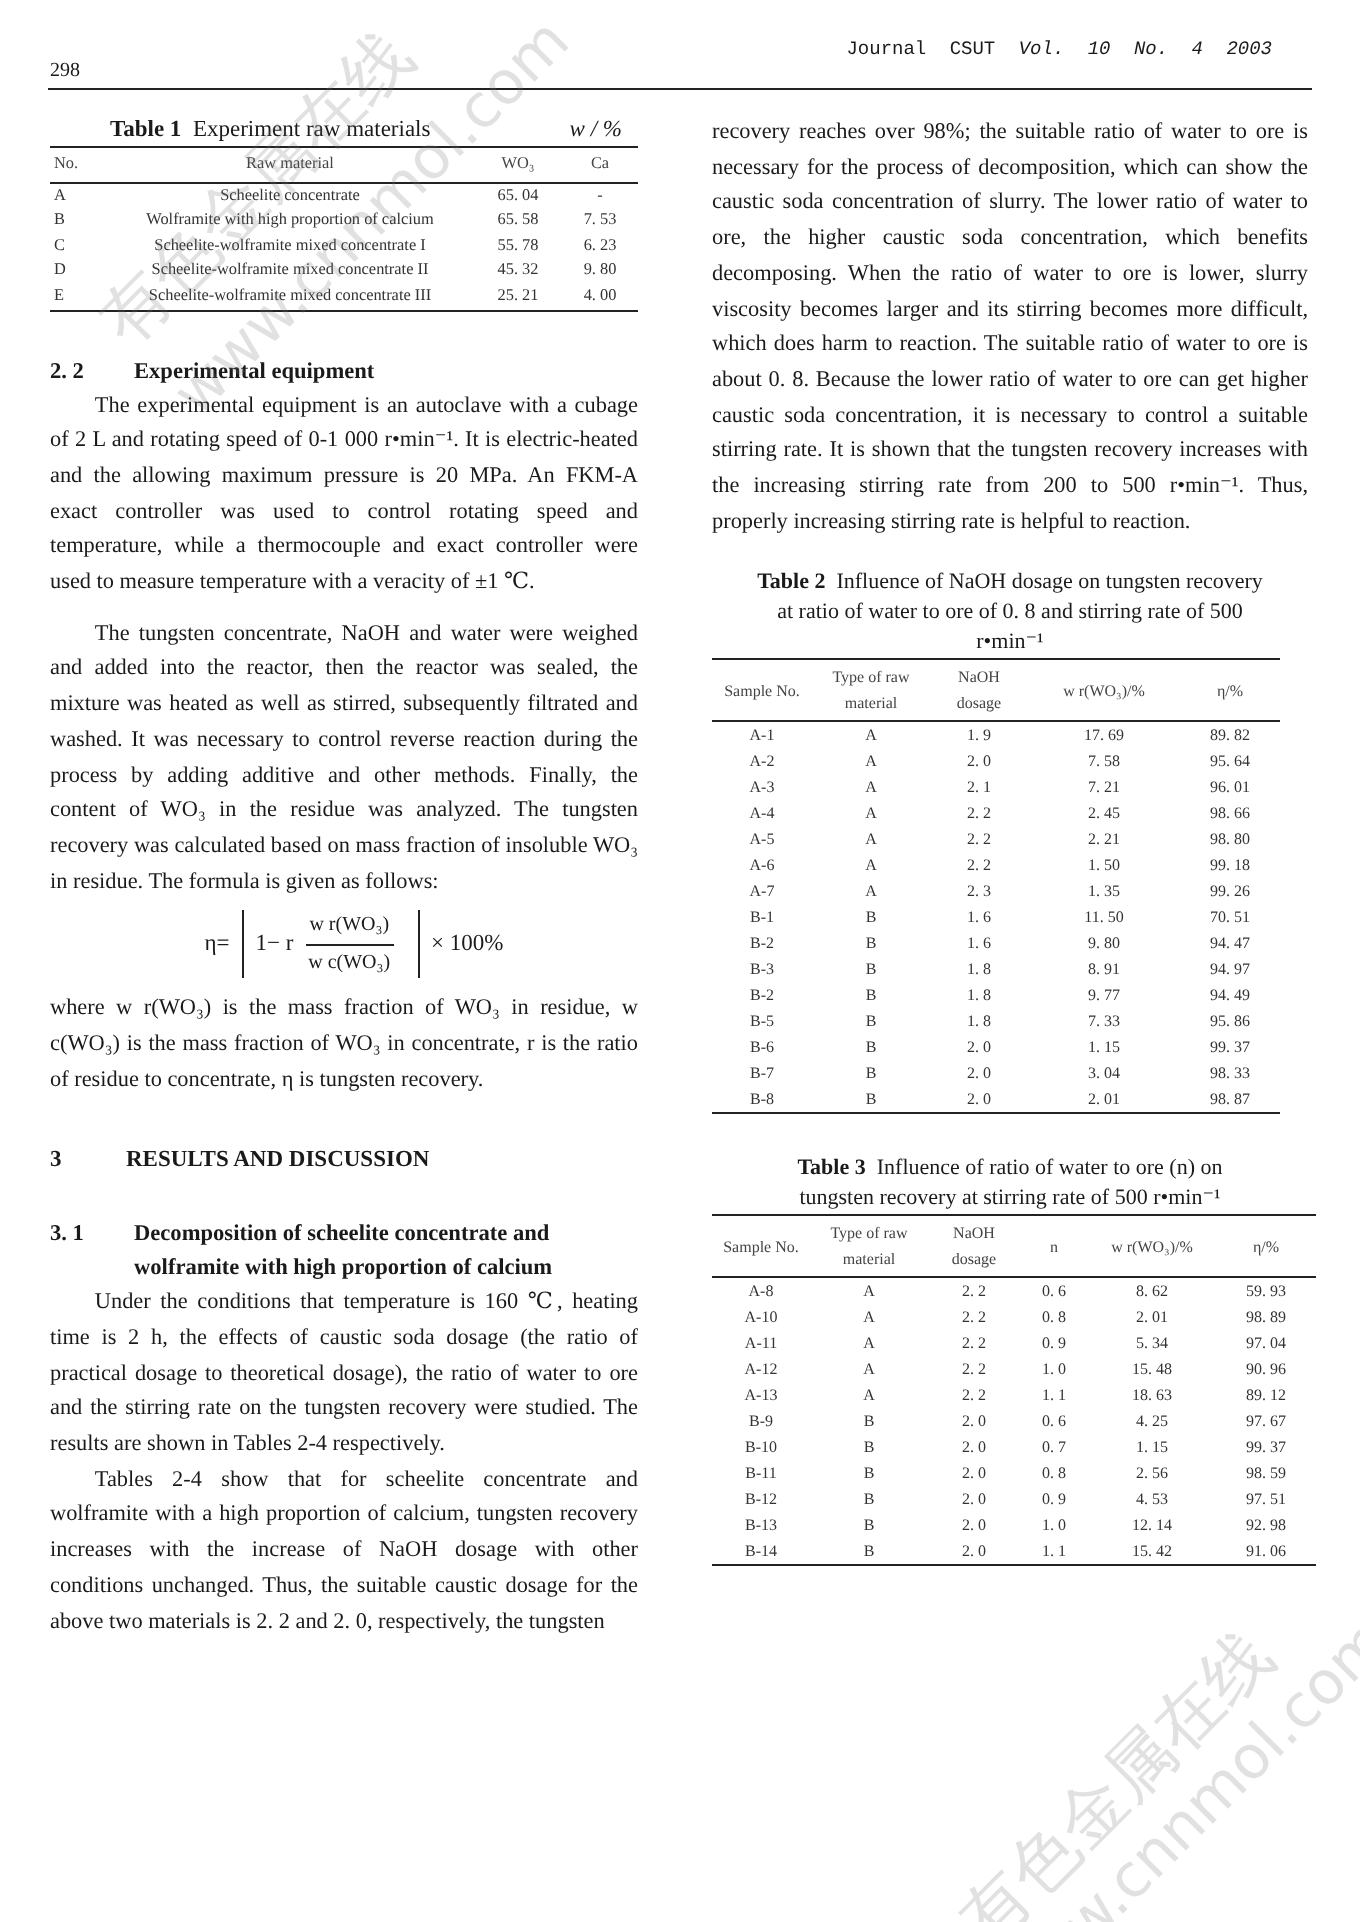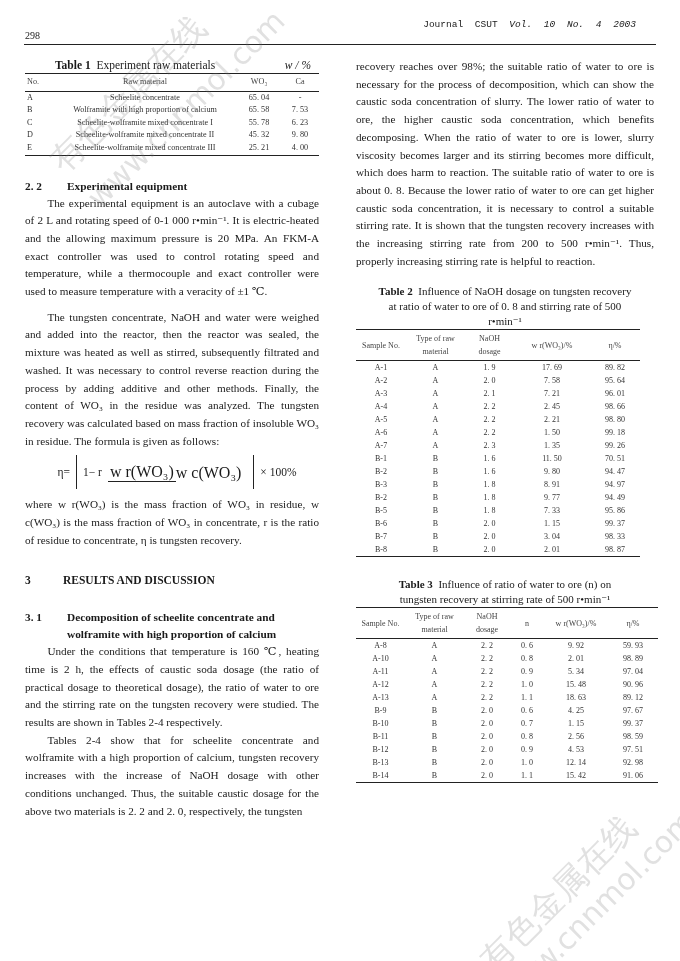--- a/index.html
+++ b/index.html
@@ -31,21 +31,21 @@
   table thead tr:last-child th { border-bottom: 1px solid #222; }
   table tbody tr:last-child td { border-bottom: 1.6px solid #222; }
 
   h3 { margin: 0; font-size: 11.5px; font-weight: bold; }
   .sec-num { display: inline-block; width: 38px; }
   .sub-title { display: flex; font-weight: bold; font-size: 11.3px; line-height: 17px; }
   .sub-title .sub-num { width: 42px; flex: none; }
 
   .formula { display: flex; align-items: center; justify-content: center; font-size: 11.5px; height: 44px; margin: 0 0 2px 10px; }
   .bar { display: inline-block; width: 0; height: 34px; border-left: 1.3px solid #222; margin: 0 6px; }
-  .frac { display: inline-flex; flex-direction: row; align-items: center; margin: 12px 6px; font-size: 16px; }
+  .frac { display: inline-flex; flex-direction: column; align-items: center; margin: 12px 6px; font-size: 10px; }
   .frac span:first-child { border-bottom: 1px solid #222; padding: 0 2px; }
   .watermark { position: absolute; pointer-events: none; color: rgba(120,120,120,0.22); font-family: "DejaVu Sans", sans-serif; white-space: nowrap; }
 </style>
 </head>
 <body>
 
 <div class="page-number">298</div>
 <div class="running-head">
   <span>Journal CSUT</span>
   <i>Vol. 10</i>
@@ -276,21 +276,21 @@
         <th style="width:60px">w r(WO₃)/%</th>
         <th style="width:46px">η/%</th>
       </tr>
     </thead>
     <tbody id="t3-body">
         <tr>
           <td>A-8</td>
           <td>A</td>
           <td>2. 2</td>
           <td>0. 6</td>
-          <td>9. 92</td>
+          <td>8. 62</td>
           <td>59. 93</td>
         </tr>
         <tr>
           <td>A-10</td>
           <td>A</td>
           <td>2. 2</td>
           <td>0. 8</td>
           <td>2. 01</td>
           <td>98. 89</td>
         </tr>

